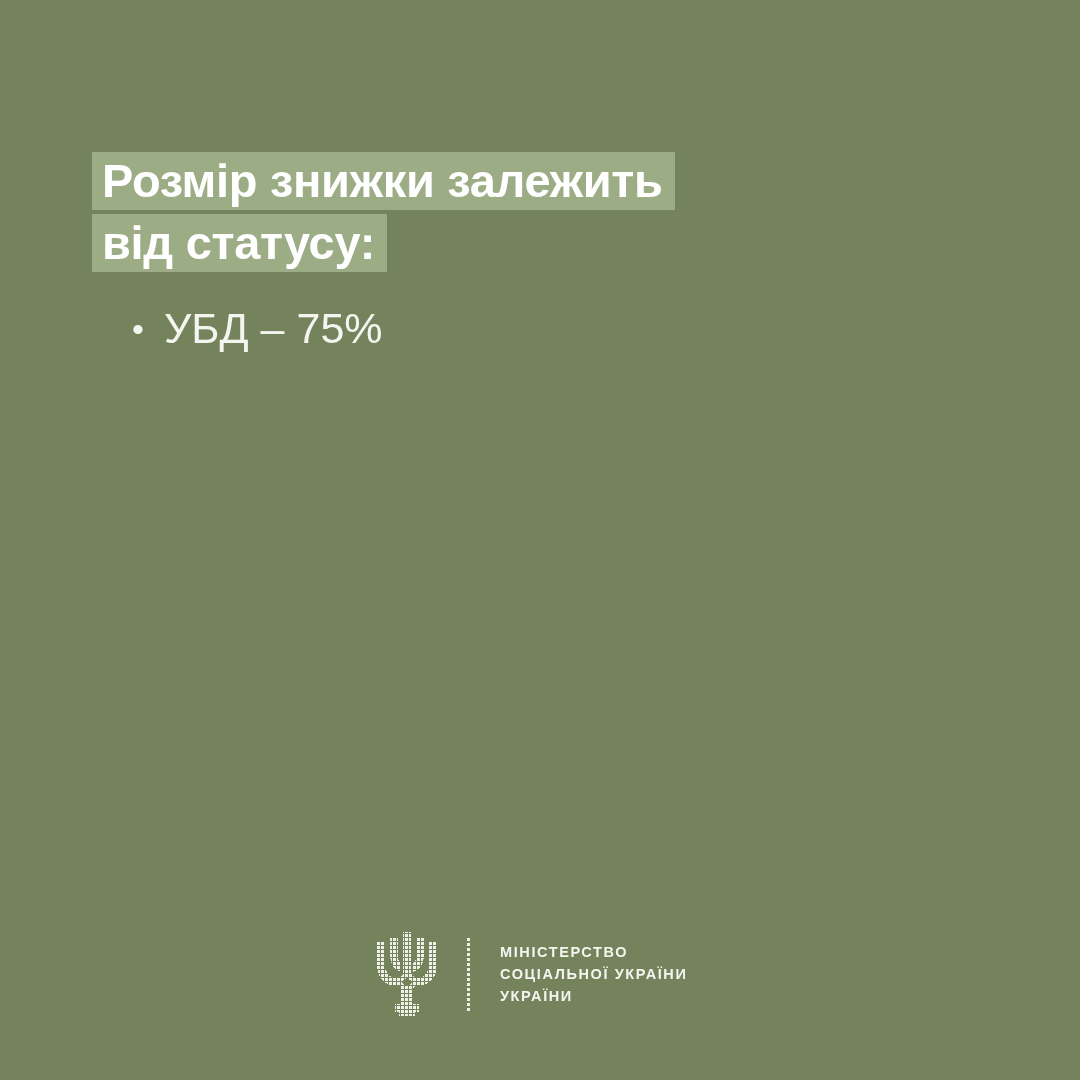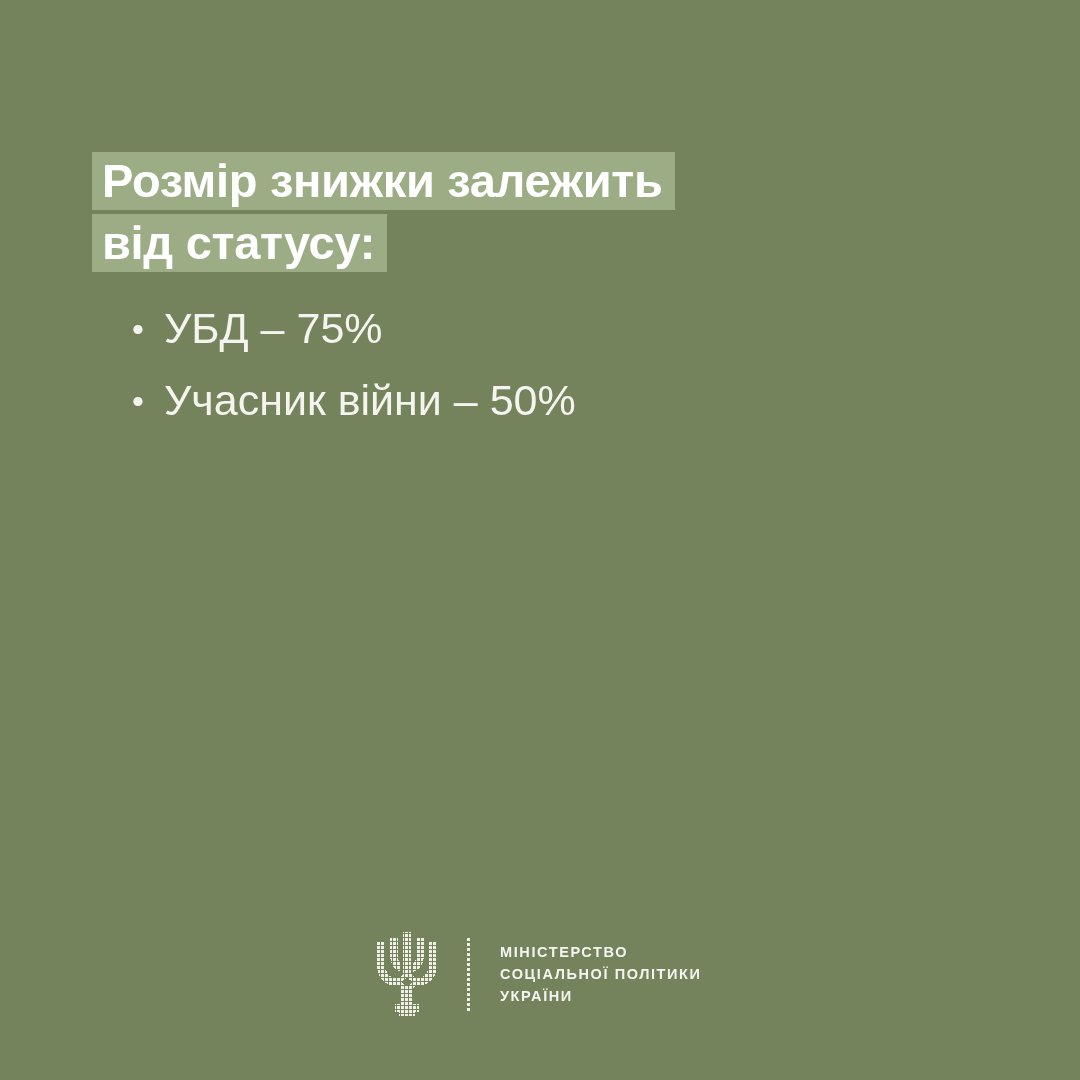--- a/index.html
+++ b/index.html
@@ -108,23 +108,20 @@
 
   <div class="title-block">
     <span class="title-line">Розмір знижки залежить</span>
     <span class="title-line">від статусу:</span>
   </div>
 
   <div class="list-block">
     <div class="list-item">
       <span class="bullet">•</span><span>УБД – 75%</span>
     </div>
-    <div class="list-item">
-      <span class="bullet">•</span><span>Учасник війни – 50%</span>
-    </div>
   </div>
 
   <div class="footer">
     <svg class="tryzub" viewBox="0 0 34 44" shape-rendering="crispEdges">
       <defs>
         <pattern id="dots" width="2" height="2" patternUnits="userSpaceOnUse">
           <rect x="0" y="0" width="1.25" height="1.25" fill="#f0f0e8"></rect>
         </pattern>
         <mask id="tz">
           <g fill="#fff">
@@ -158,18 +155,18 @@
           </g>
         </mask>
       </defs>
       <rect x="0" y="0" width="34" height="44" fill="url(#dots)" mask="url(#tz)"></rect>
     </svg>
 
     <div class="divider"></div>
 
     <div class="footer-text">
       <div>МІНІСТЕРСТВО</div>
-      <div>СОЦІАЛЬНОЇ ПОЛІТИКИ</div>
+      <div>СОЦІАЛЬНОЇ УКРАЇНИ</div>
       <div>УКРАЇНИ</div>
     </div>
   </div>
 
 </div>
 
 </body></html>

